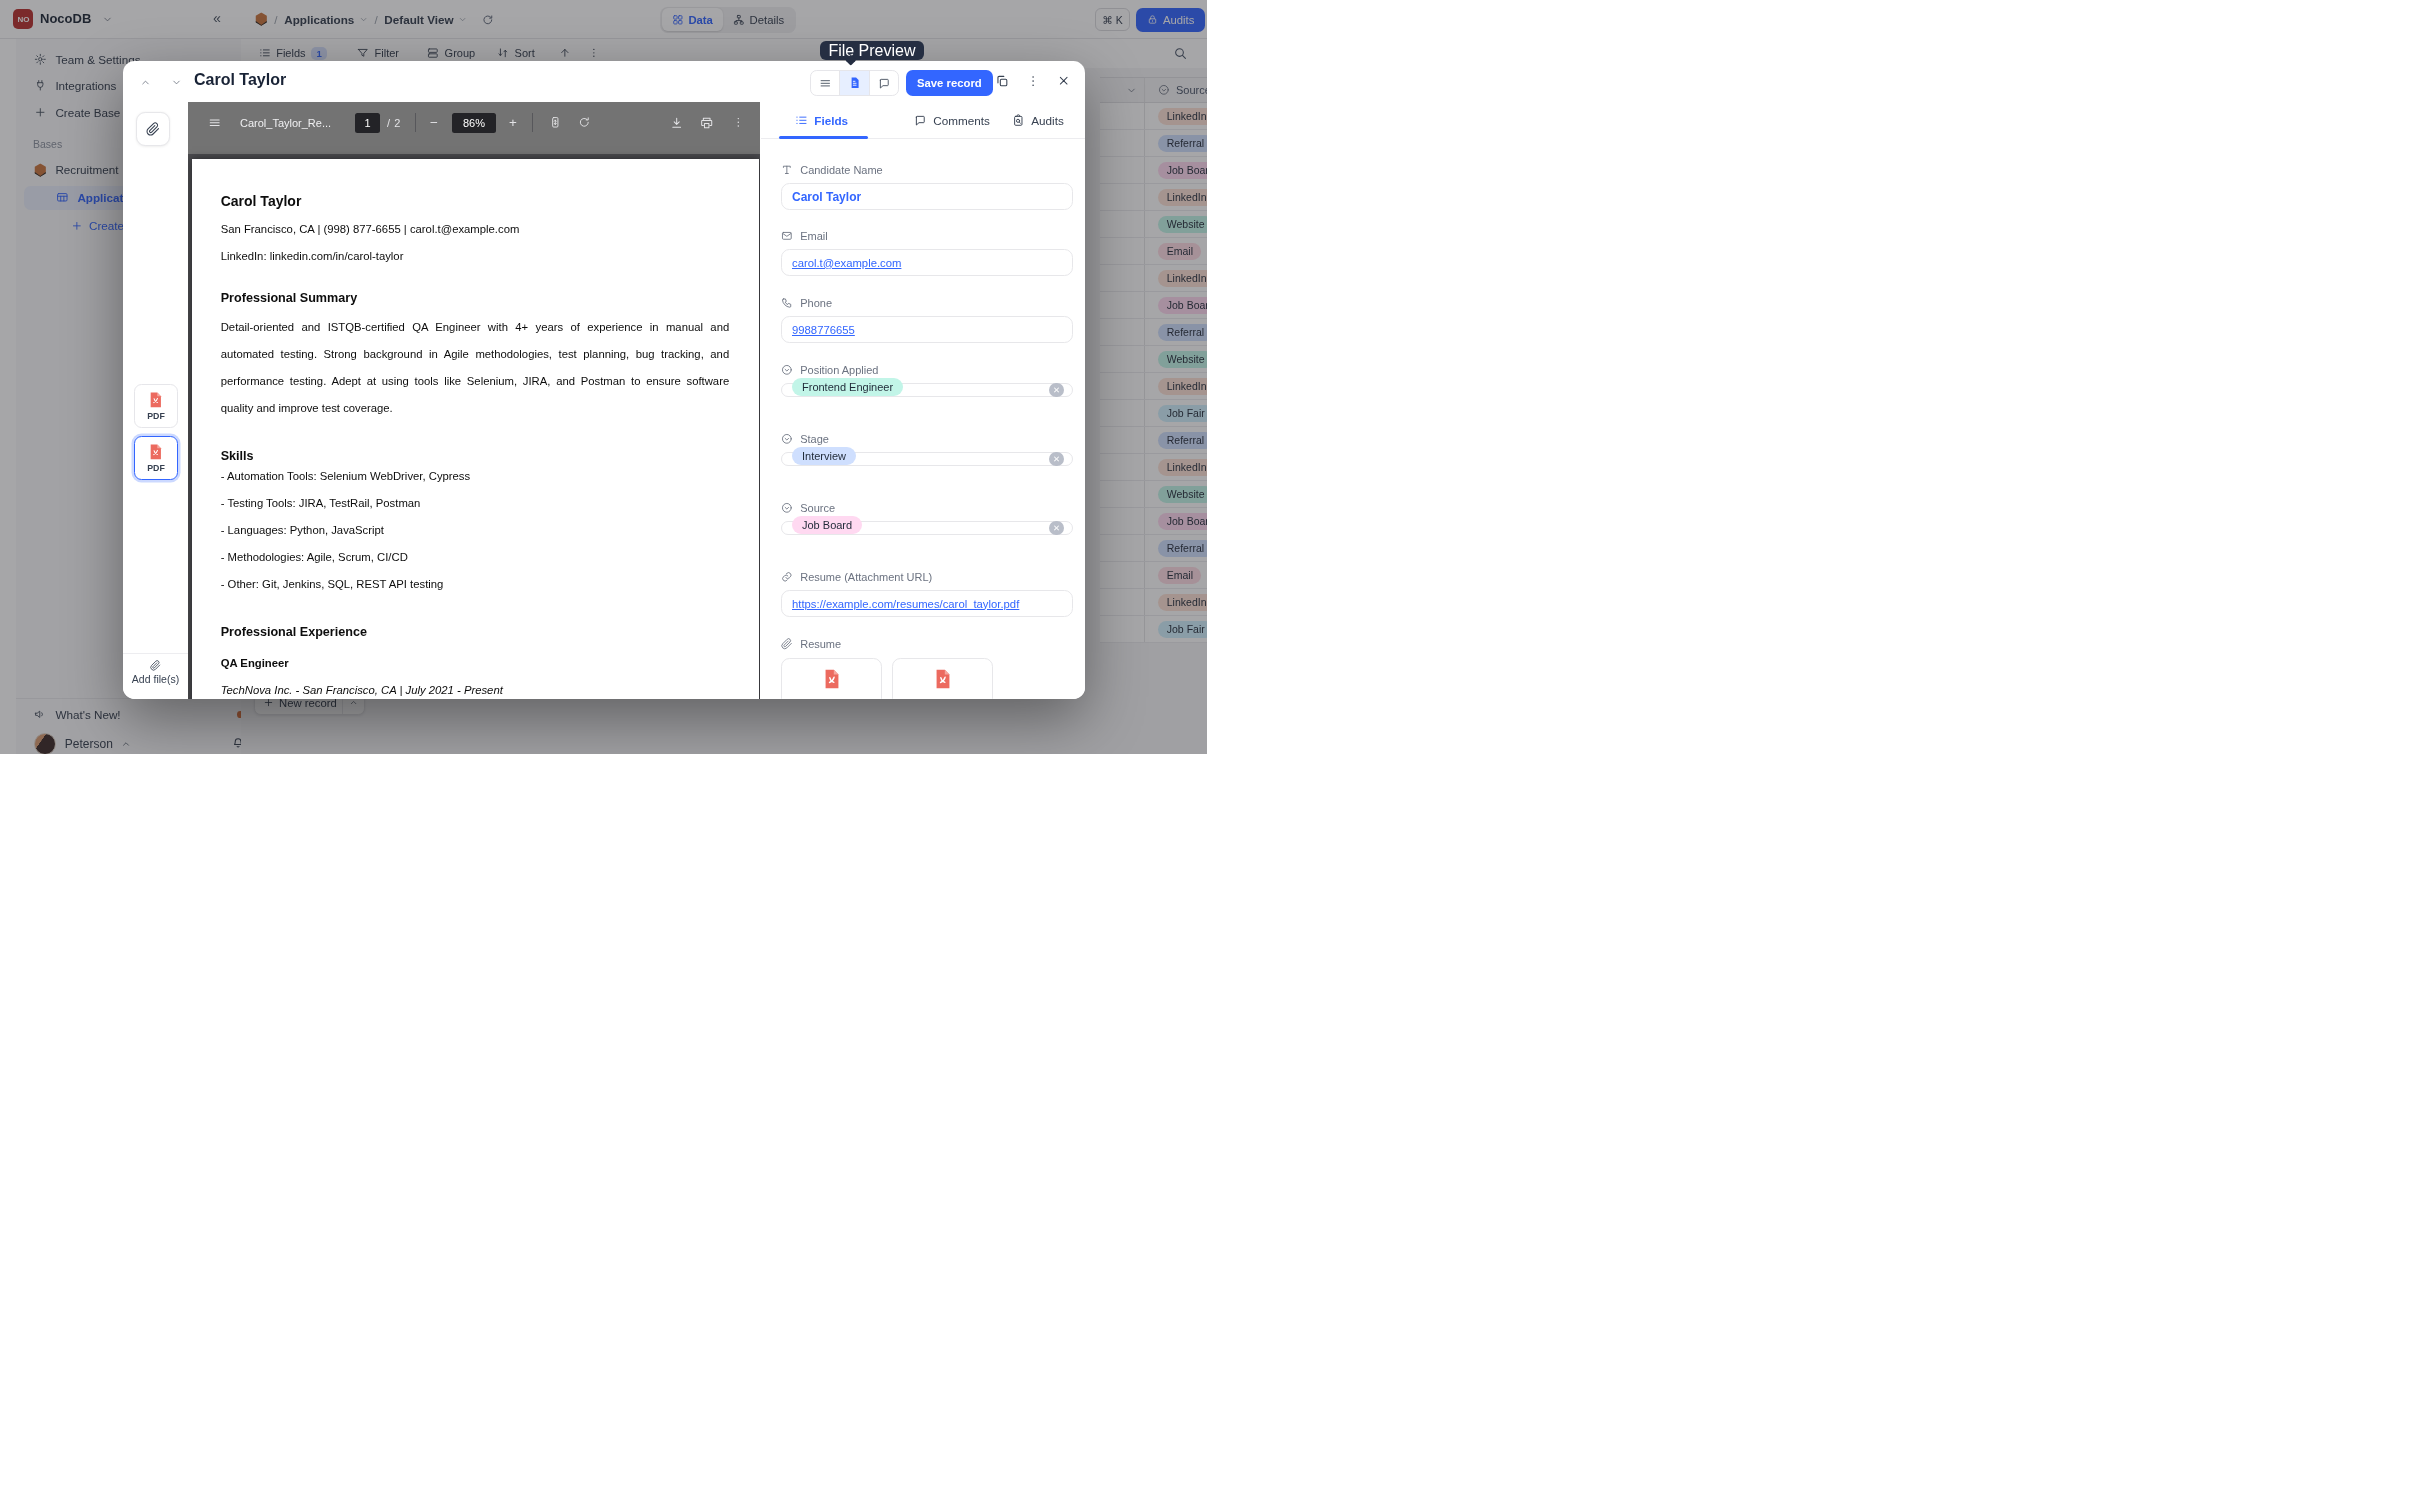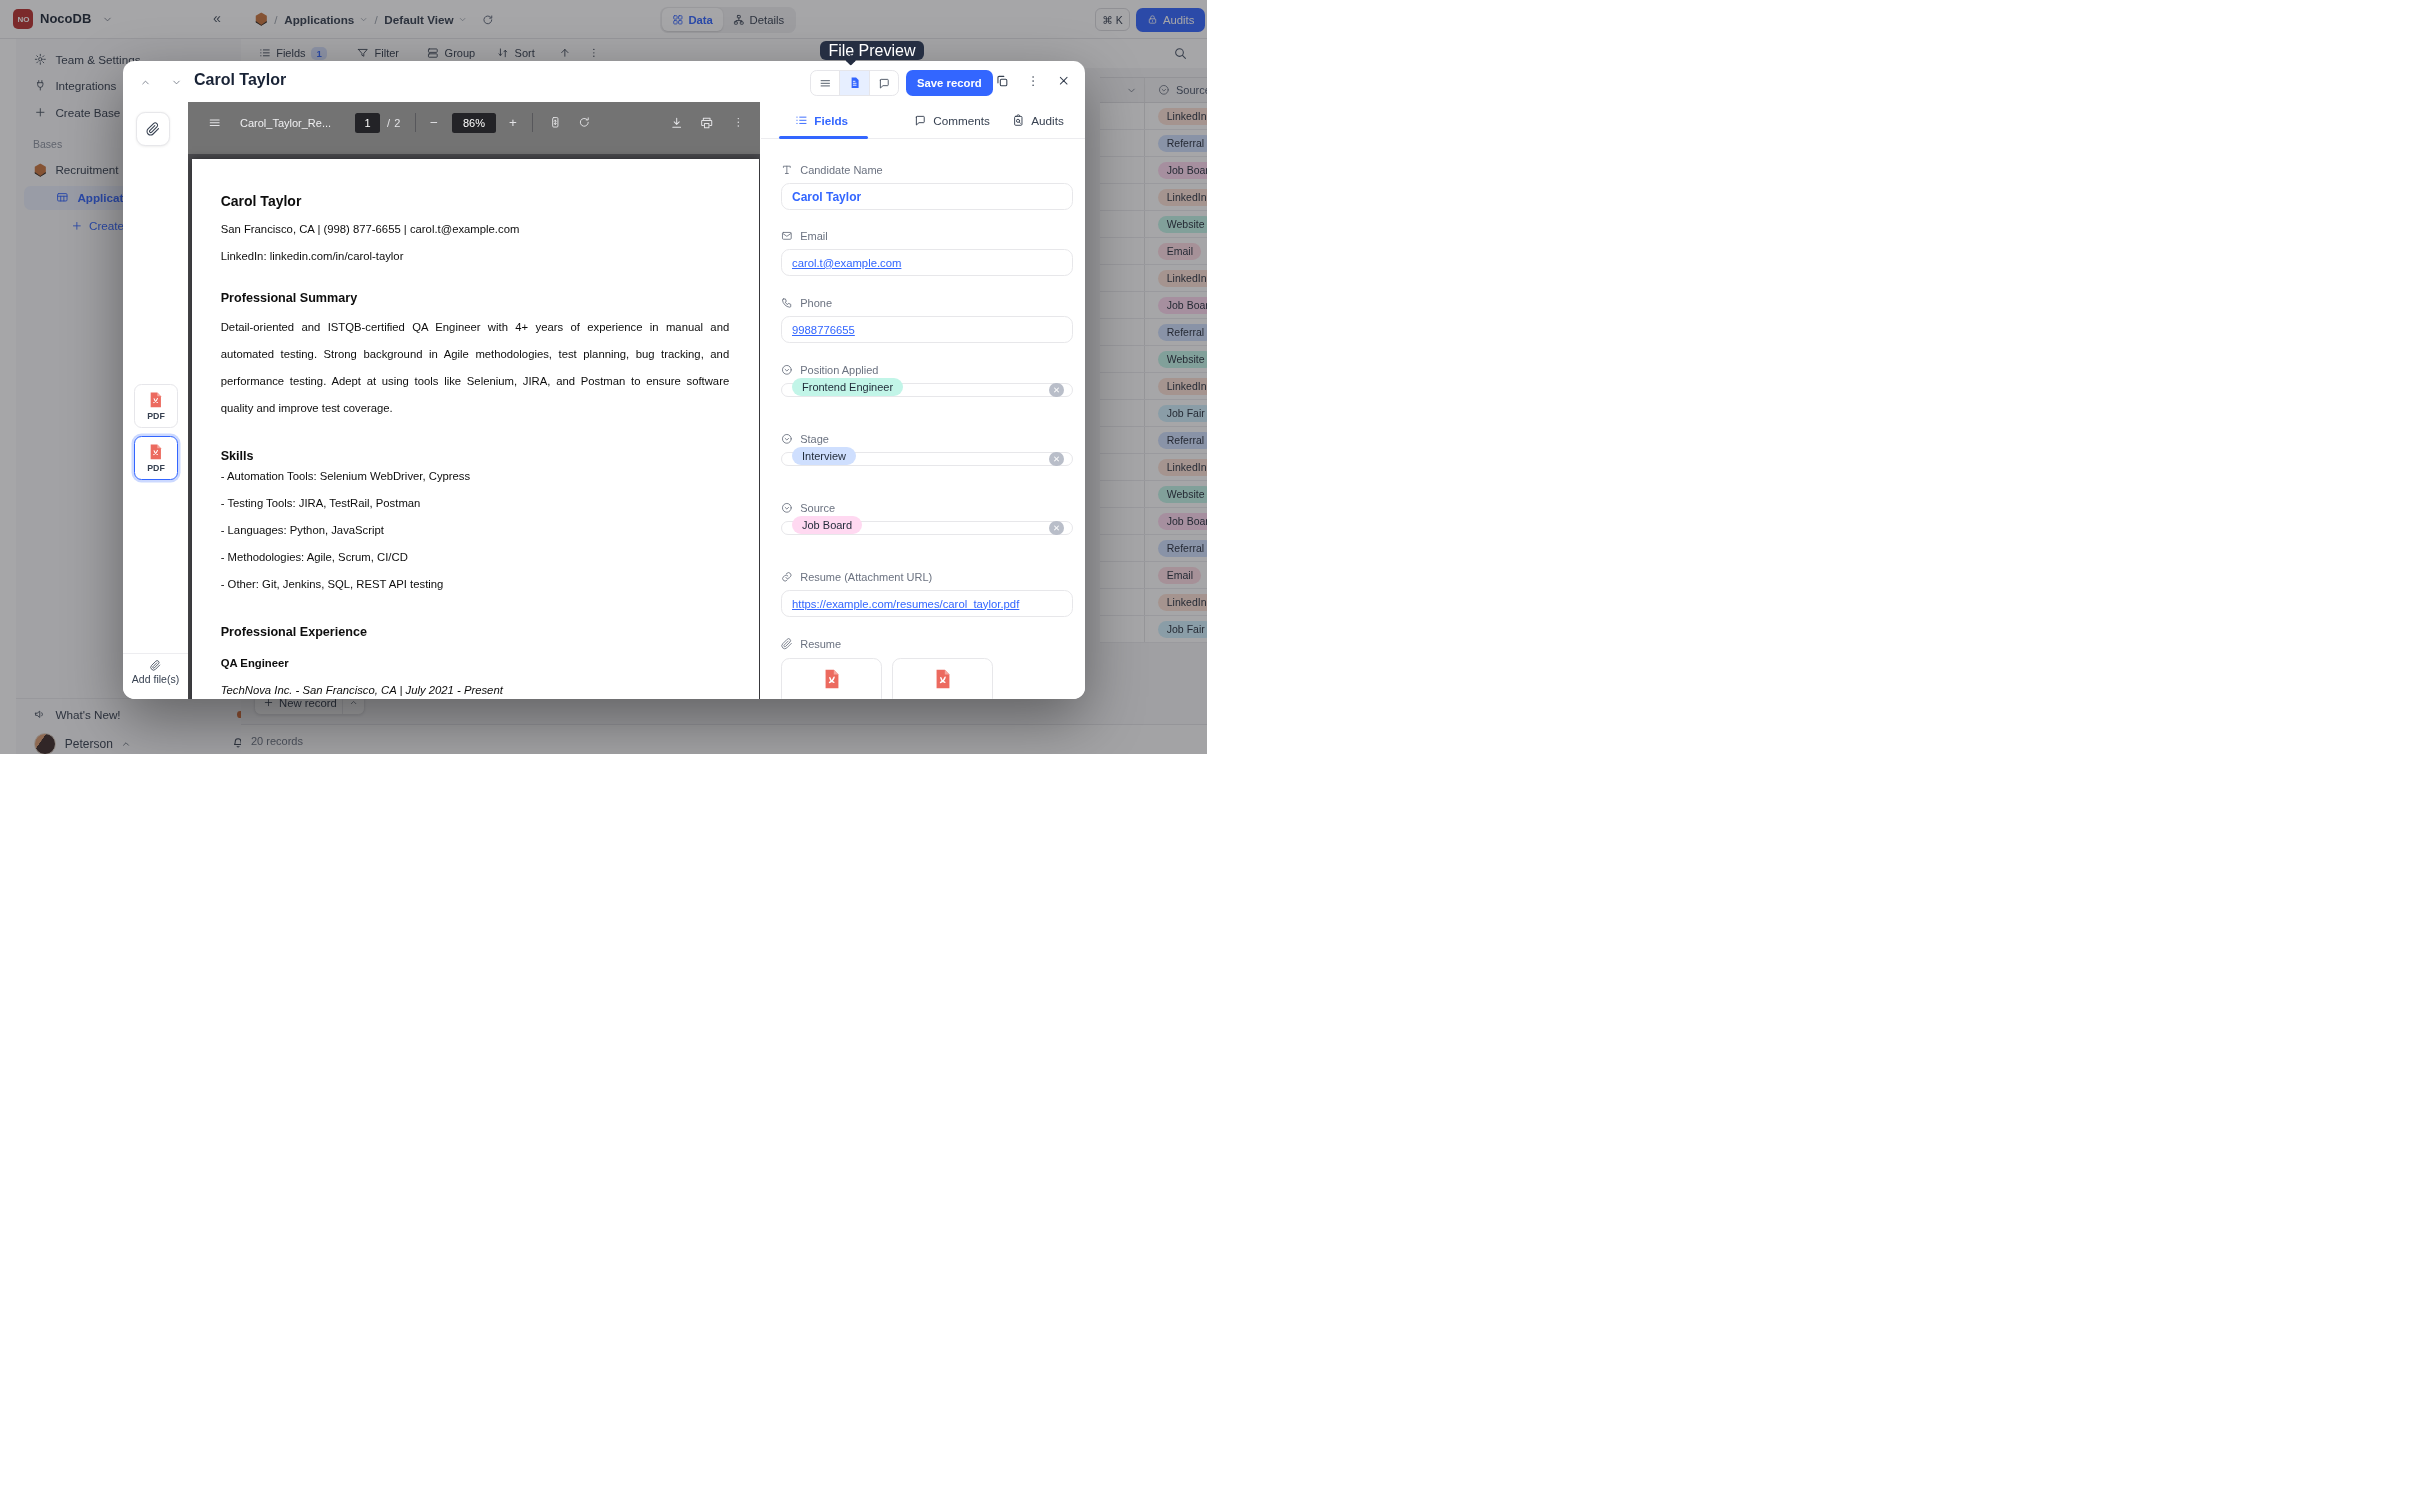--- a/index.html
+++ b/index.html
@@ -549,23 +549,20 @@
         </svg>
         <span>New record</span>
       </div>
     <div class="new-rec-caret">
         <svg class="ic" width="9.2" height="9.2" style="transform:rotate(180deg)" viewBox="0 0 11 11">
           <use href="#i-chev"></use>
         </svg>
       </div>
   </div>
 
-  <div id="grid-footer">
-    <span class="rec-count">20 records</span>
-  </div>
 </div>
 
 <div id="overlay"></div>
 
 <div id="modal">
   <div class="m-head">
     <div class="nav-btn" style="left:11.7px">
         <svg class="ic" width="11" height="11" style="transform:rotate(180deg)" viewBox="0 0 13 13">
           <use href="#i-chev"></use>
         </svg>

